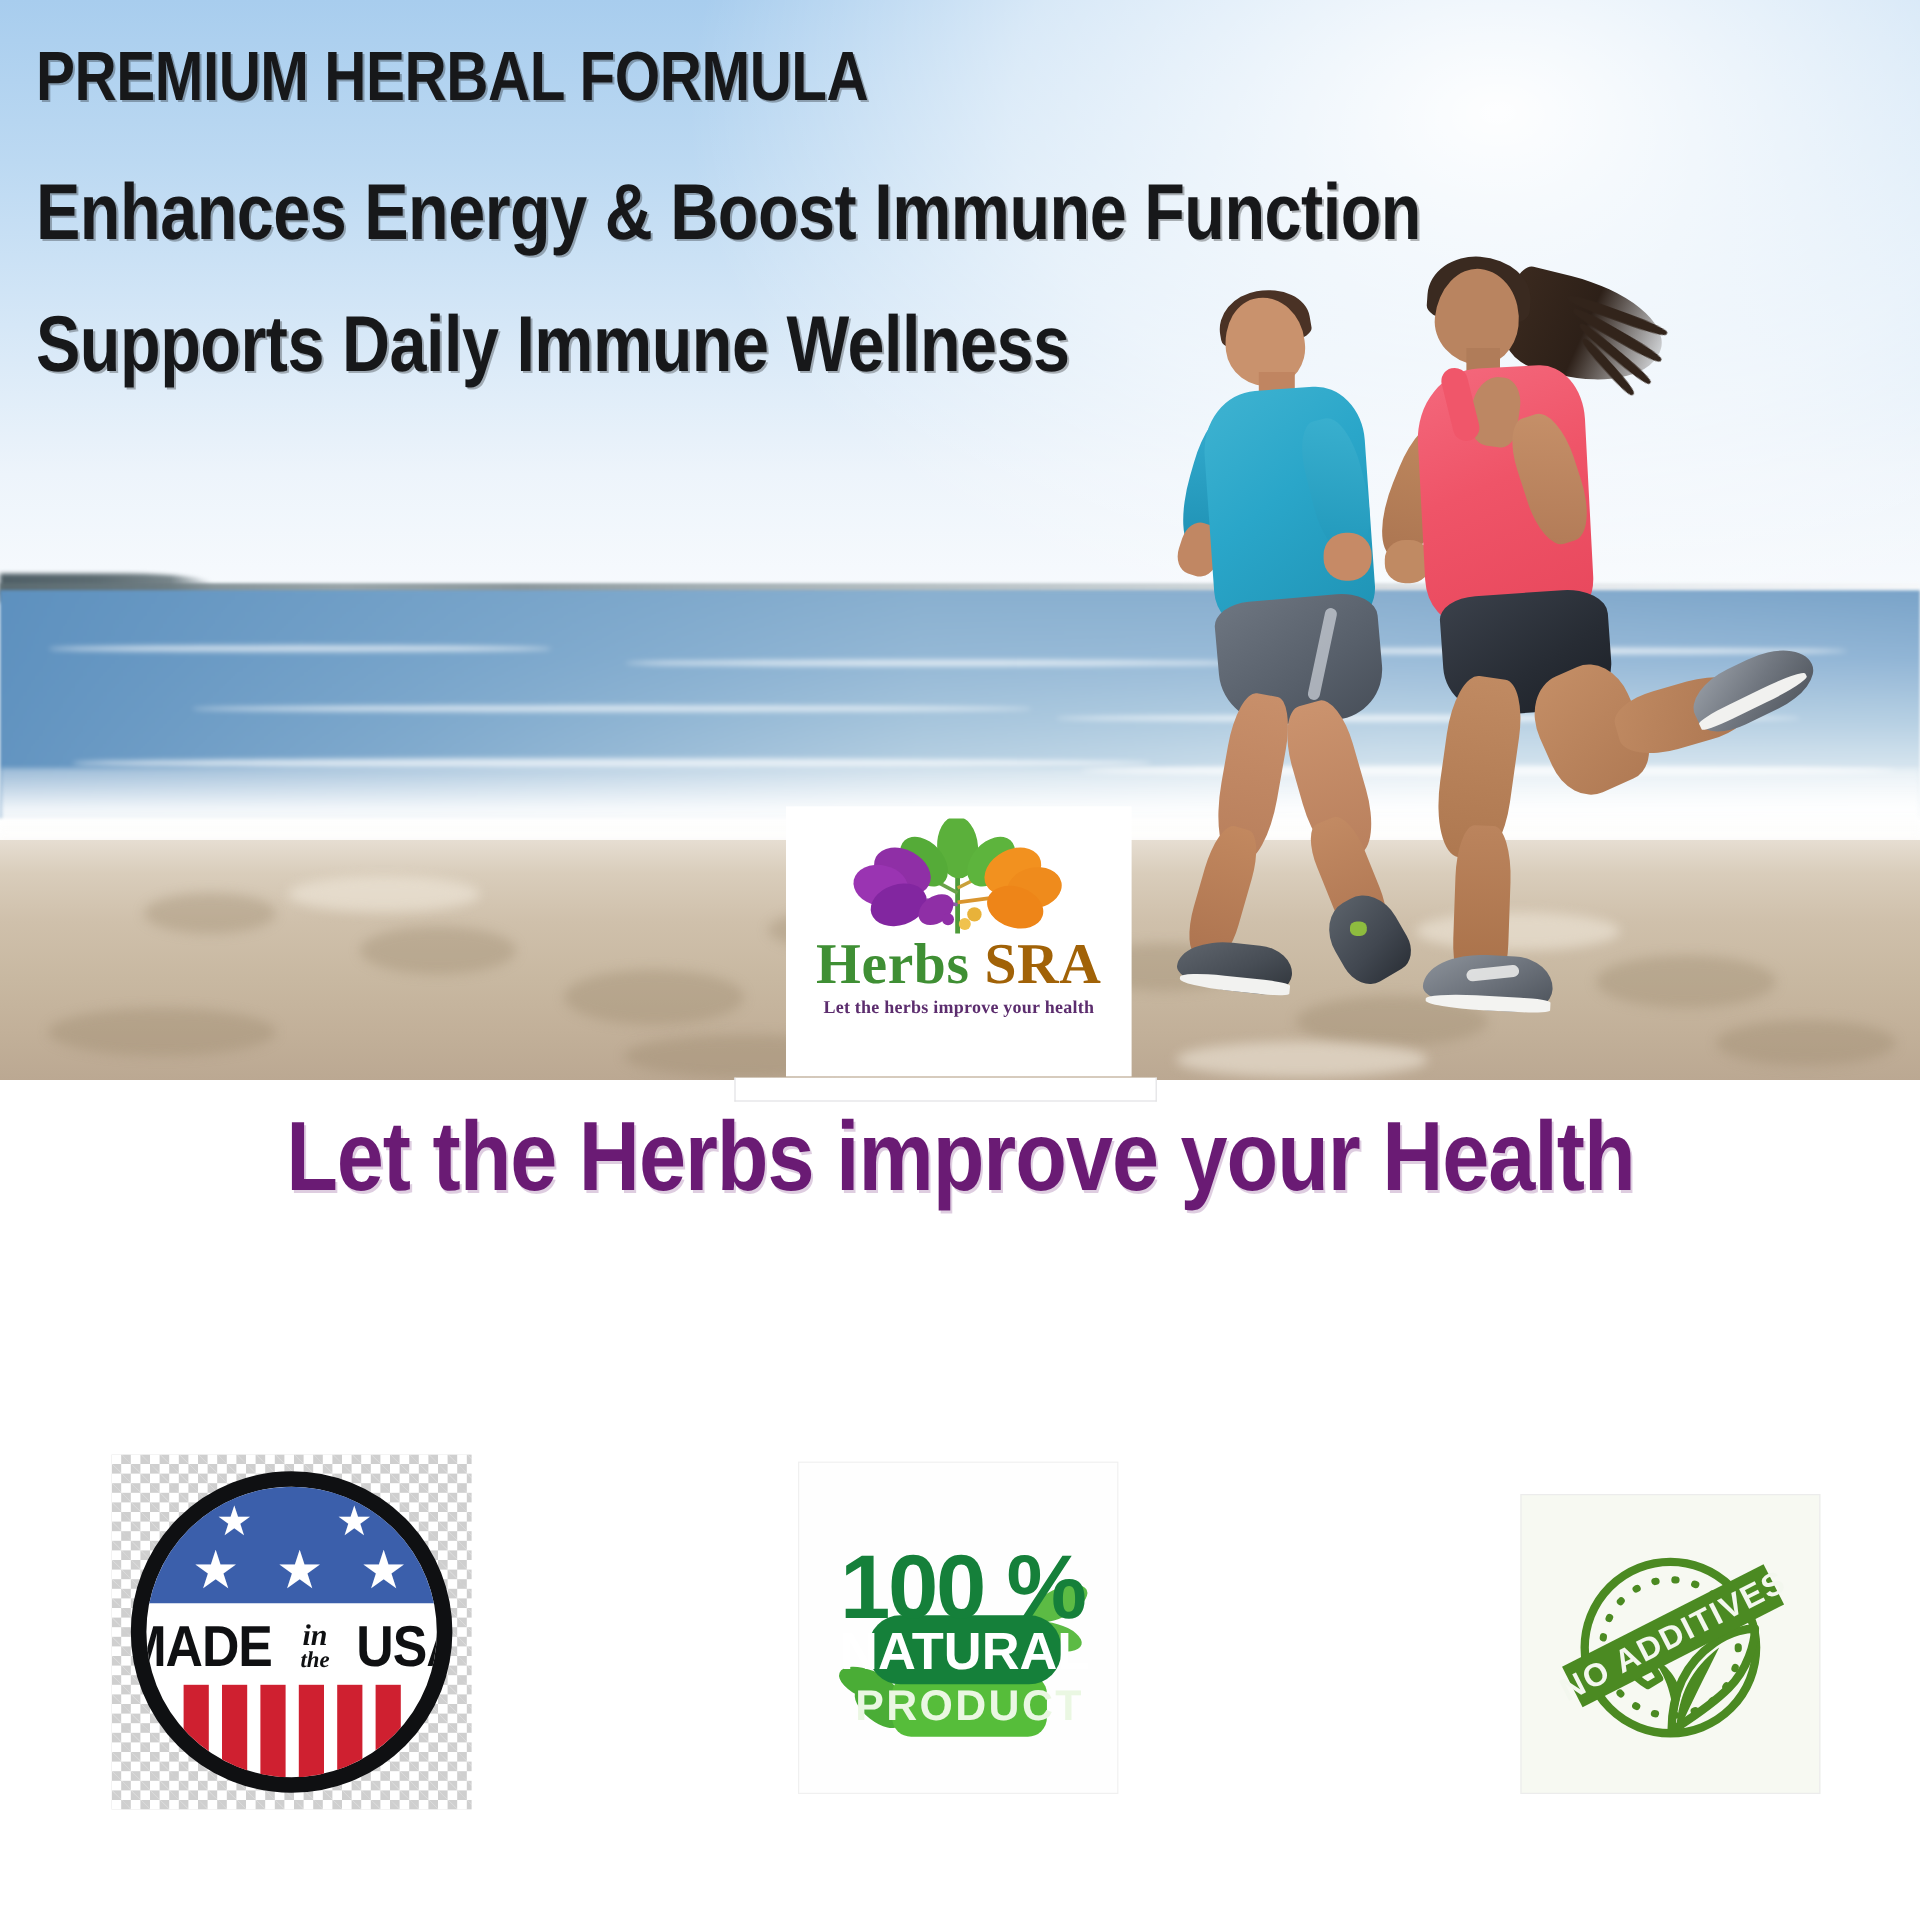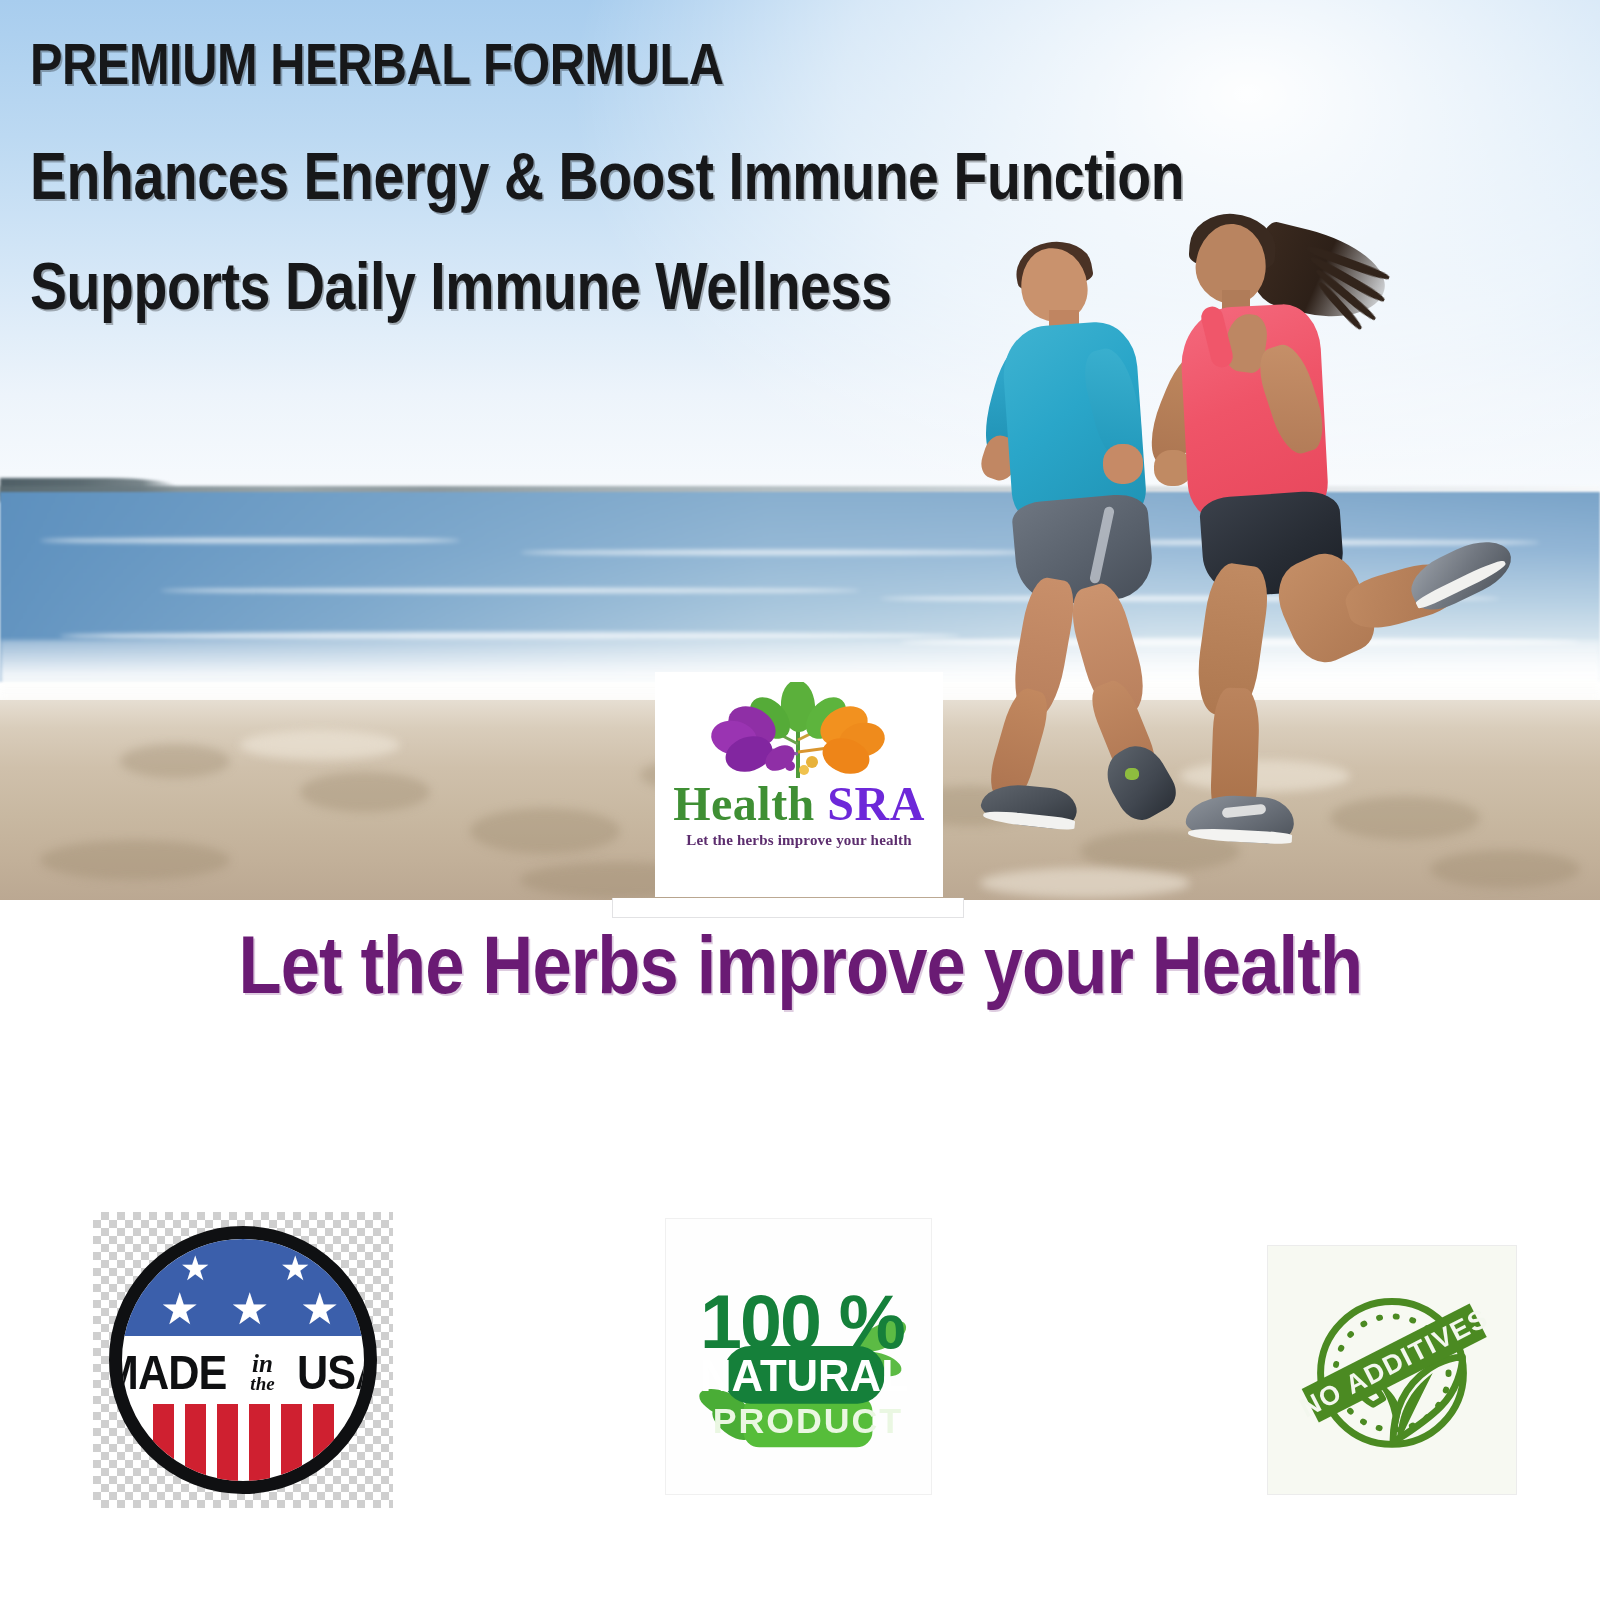--- a/index.html
+++ b/index.html
@@ -353,21 +353,21 @@
   #logo-box .leaves { width: 210px; height: 104px; display: block; }
   #logo-box .brand {
     font-family: "Liberation Serif", serif;
     font-weight: 700;
     font-size: 48px;
     color: #3f8f34;
     line-height: 1;
     margin-top: -6px;
     letter-spacing: 0.5px;
   }
-  #logo-box .brand .sra { color: #6d28d9; }
+  #logo-box .brand .sra { color: #a16207; }
   #logo-box .tagline {
     font-family: "Liberation Serif", serif;
     font-weight: 700;
     font-size: 15px;
     color: #5c2d6e;
     margin-top: 4px;
     letter-spacing: 0.2px;
   }
   #logo-underbox {
     position: absolute;
@@ -594,21 +594,21 @@
 
       <ellipse cx="150" cy="44" rx="18" ry="25" fill="#f2911f" transform="rotate(62 150 44)"></ellipse>
       <ellipse cx="168" cy="58" rx="17" ry="23" fill="#ef8b1c" transform="rotate(78 168 58)"></ellipse>
       <ellipse cx="152" cy="74" rx="17" ry="24" fill="#ee8518" transform="rotate(108 152 74)"></ellipse>
 
       <circle cx="118" cy="80" r="6" fill="#e8b23a"></circle>
       <circle cx="110" cy="88" r="5" fill="#f0c24e"></circle>
       <circle cx="96" cy="84" r="5" fill="#8f2fa6"></circle>
     </svg>
     <div class="brand">
-      <span>Health</span>
+      <span>Herbs</span>
       <span class="sra">SRA</span>
     </div>
     <div class="tagline">Let the herbs improve your health</div>
   </div>
 </div>
 
 <div id="logo-underbox"></div>
 
 <div id="slogan">
   <span>Let the Herbs improve your Health</span>

